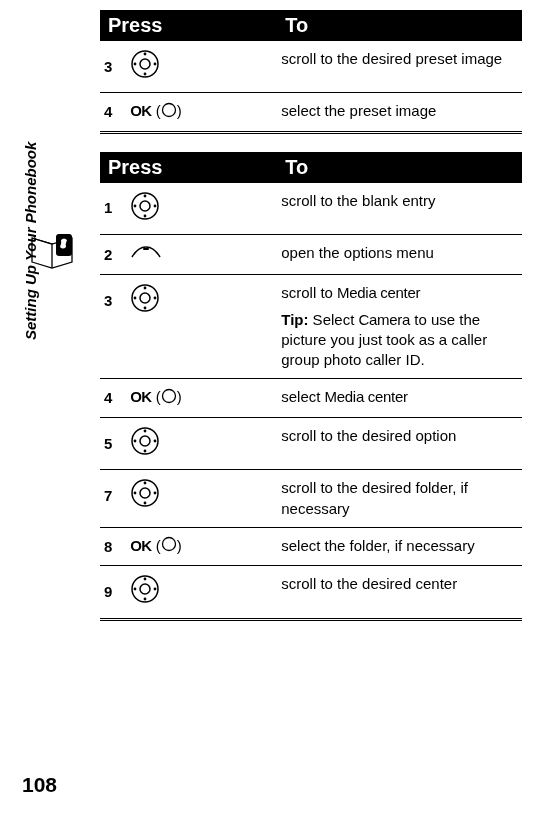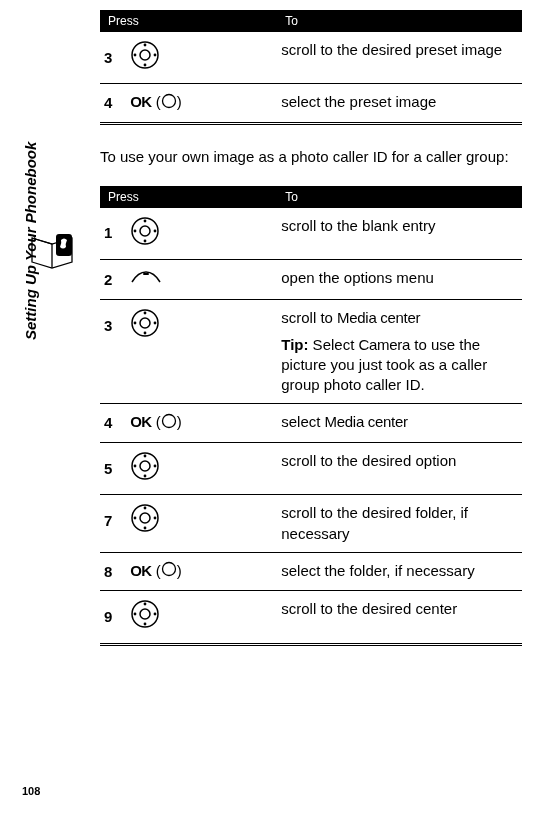--- a/index.html
+++ b/index.html
@@ -19,23 +19,23 @@
       width: 100%;
       border-collapse: collapse;
       margin-bottom: 18px;
     }
     .table-header {
       background: #000;
       color: #fff;
     }
     .table-header th {
       text-align: left;
-      font-weight: normal;
+      font-weight: bold;
       padding: 4px 8px;
-      font-size: 12px;
+      font-size: 20px;
     }
     .table-header th:first-child { width: 42%; }
     .table td {
       padding: 8px 4px;
       vertical-align: top;
       border-bottom: 1px solid #000;
       font-size: 15px;
       line-height: 1.35;
     }
     .table tr:last-child td {
@@ -79,21 +79,21 @@
       font-style: italic;
       font-weight: bold;
       font-size: 15px;
       white-space: nowrap;
     }
     .page-num {
       position: absolute;
       left: 22px;
       bottom: 20px;
       font-weight: bold;
-      font-size: 11px;
+      font-size: 21px;
     }
     .book-icon {
       position: absolute;
       left: 26px;
       top: 220px;
     }
     .tip-label { font-weight: bold; }
     .press-cell { white-space: nowrap; }
   </style>
 </head>
@@ -129,21 +129,20 @@
         <span class="ok-label">OK</span>
         <span class="paren"> (</span><span class="ok-icon"><svg width="16" height="16" viewBox="0 0 16 16">
                 <circle cx="8" cy="8" r="6.5" fill="none" stroke="#000" stroke-width="1.3"></circle>
               </svg></span><span class="paren">)</span>
       </td>
       <td>select the preset image</td>
     </tr>
   </tbody>
     </table>
 
-  <p class="instruction-text">To use your own image as a photo caller ID for a caller group:</p>
 
   <table class="table">
     <tbody>
         <tr class="table-header">
       <th>Press</th>
       <th>To</th>
     </tr>
 
     <tr>
       <td class="press-cell">

